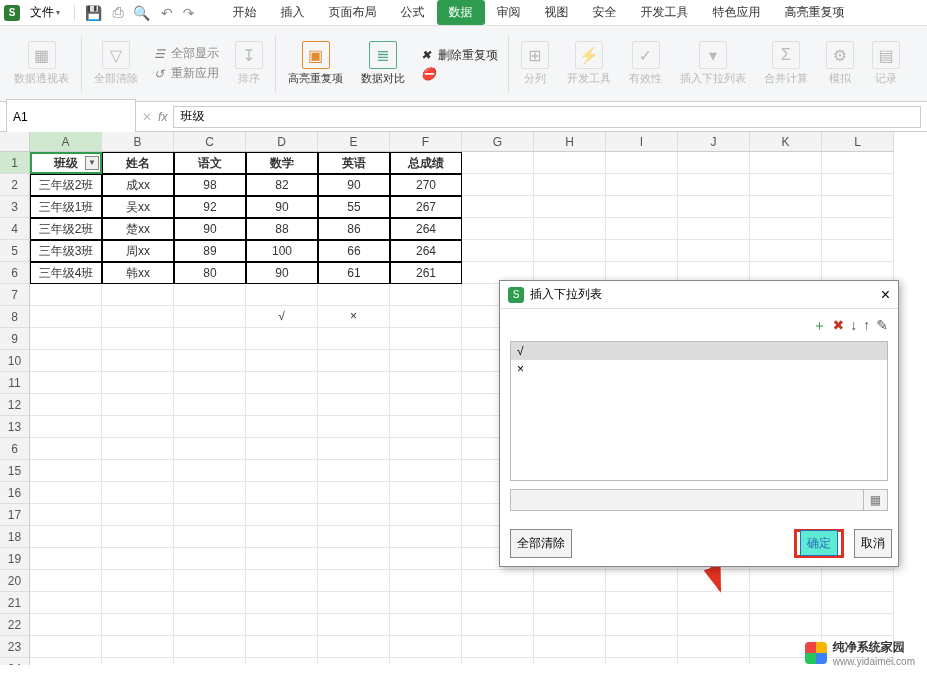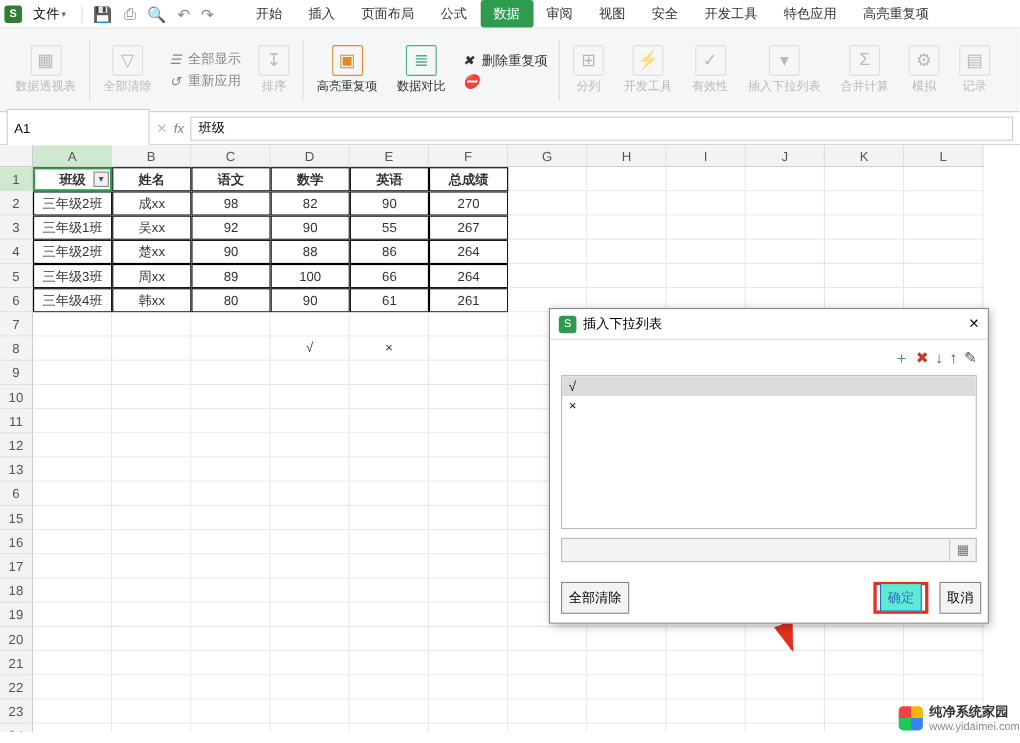--- a/index.html
+++ b/index.html
@@ -58,21 +58,21 @@
 .cellref-row{margin-top:8px;display:flex}
 .cellref-row input{flex:1;height:22px;border:1px solid #bbb;background:#f3f3f3;padding:0 4px}
 .cellref-row .picker{width:24px;height:22px;border:1px solid #bbb;border-left:none;background:#f3f3f3;text-align:center;line-height:20px;color:#777}
 .check-row{display:flex;align-items:center;gap:6px;margin-top:22px}
 .check-row .cb{width:12px;height:12px;border:1px solid #555}
 .btn-row{display:flex;gap:10px;margin-top:18px;align-items:center}
 .btn{padding:5px 6px;border:1px solid #888;background:#f3f3f3;cursor:pointer}
 .btn.primary{border:1.5px solid #2b6fb5;color:#2b6fb5;background:#5eead4}
 .ok-wrap{border:3px solid #e03020;padding:3px;margin-left:auto}
 .annot-arrow{position:absolute;pointer-events:none}
-.watermark{position:absolute;right:0;bottom:8px;display:flex;align-items:center;gap:6px;font-size:13px;color:#333}
+.watermark{position:absolute;right:12px;bottom:8px;display:flex;align-items:center;gap:6px;font-size:13px;color:#333}
 .watermark .wlogo{width:22px;height:22px;background:conic-gradient(#f7b500 0 90deg,#3b82f6 90deg 180deg,#22c55e 180deg 270deg,#ef4444 270deg 360deg);border-radius:4px}
 .watermark .sub{font-size:10px;color:#888}
 </style>
 </head>
 <body>
 
 <div class="menubar">
   <span class="logo">S</span>
   <span class="file-btn">文件</span>
   <span class="sep"></span>

